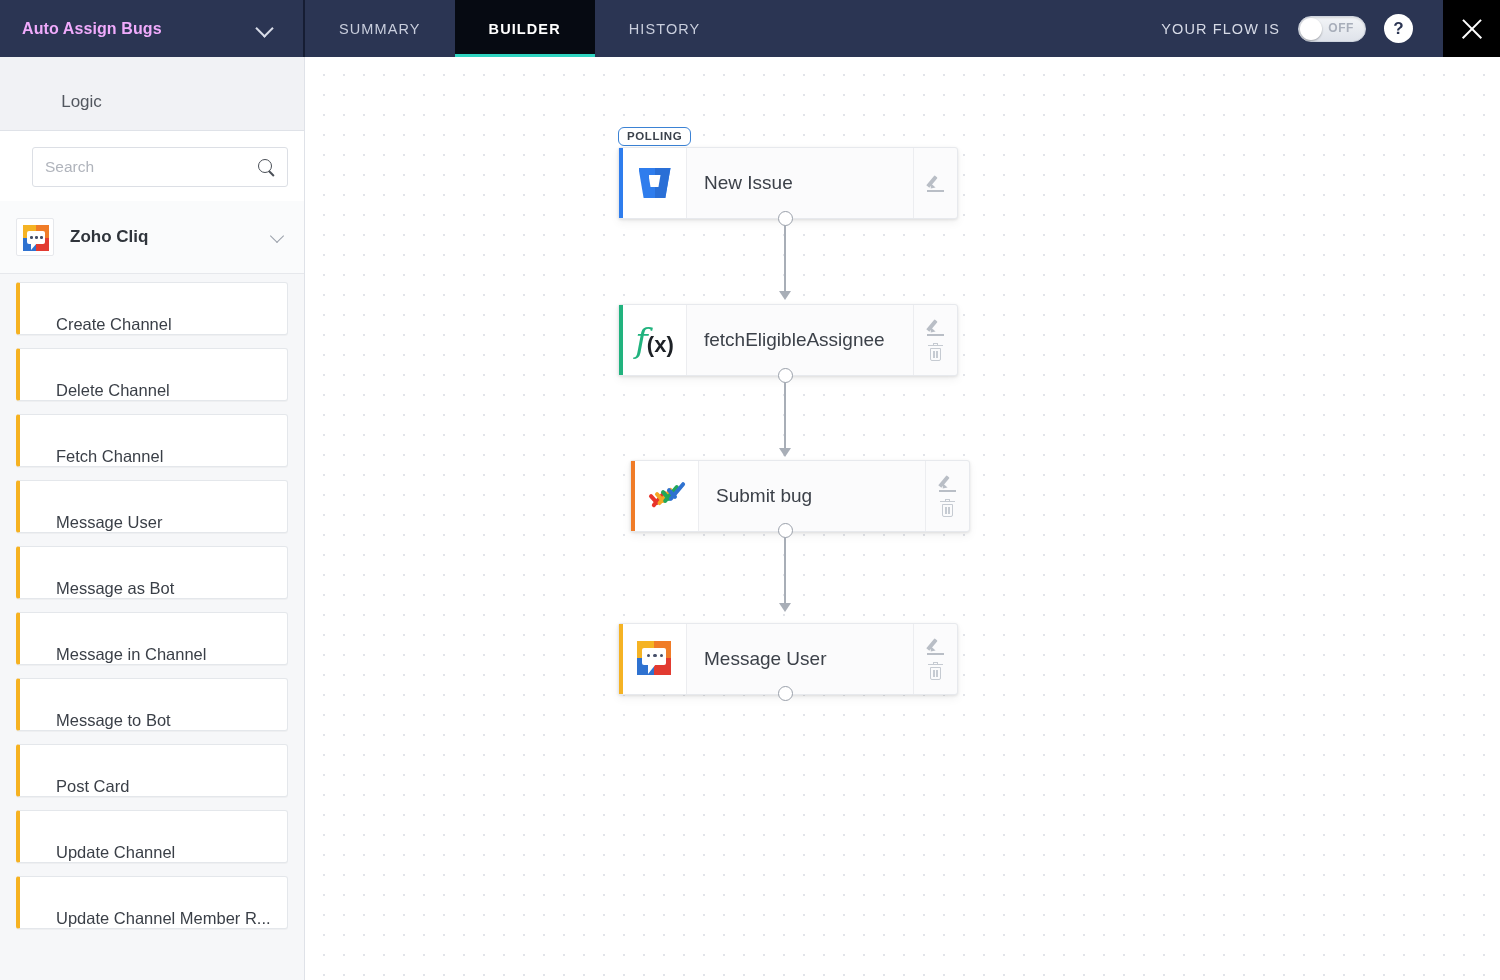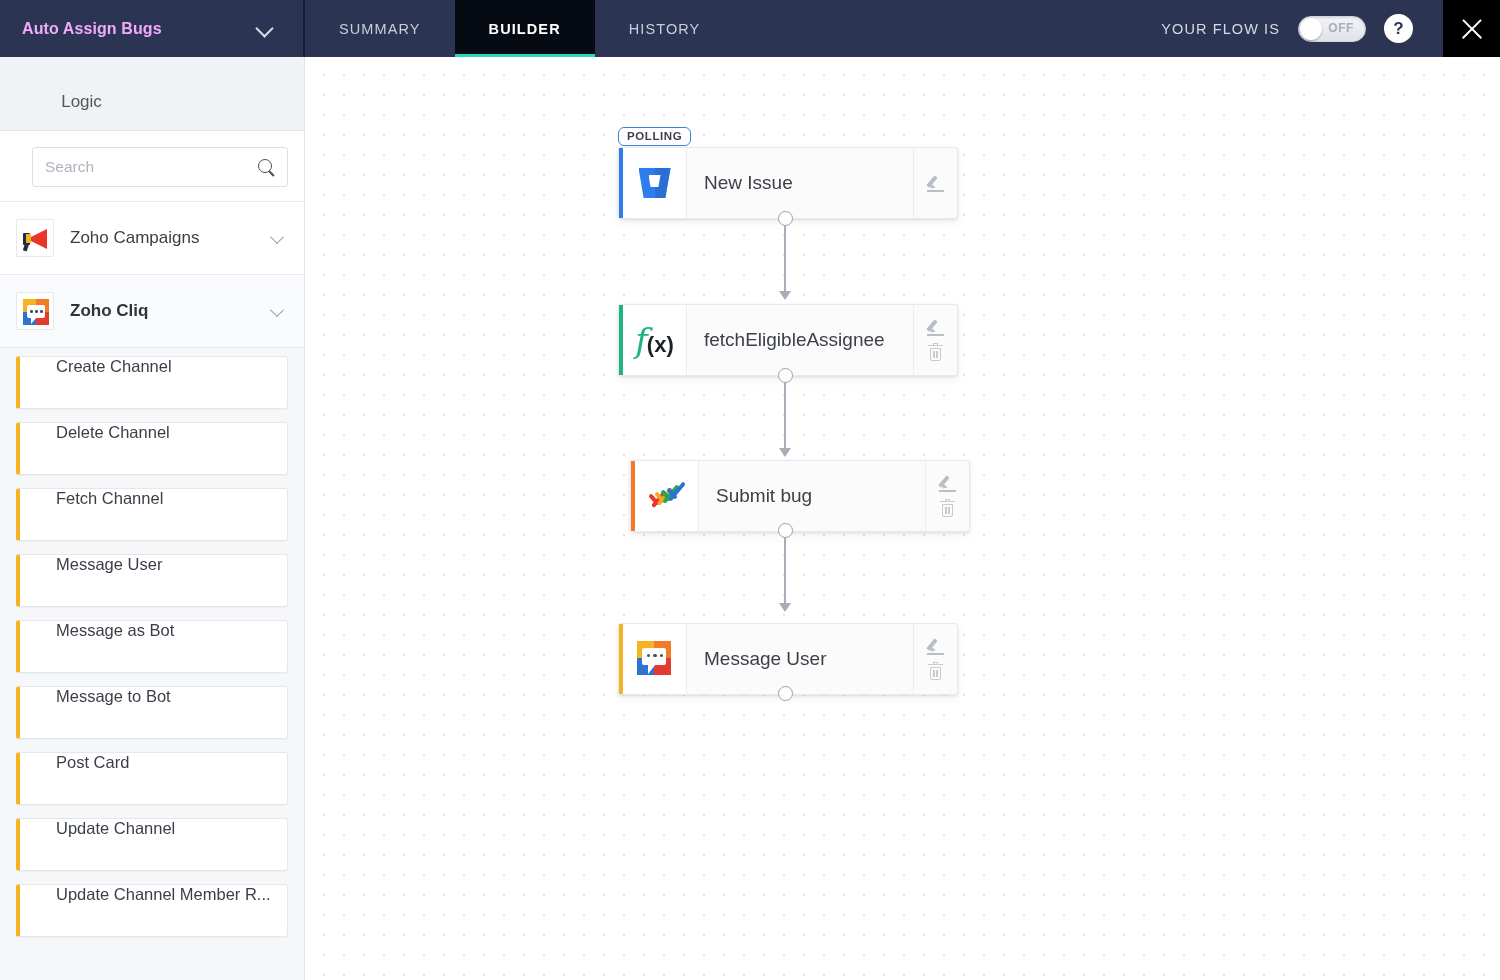--- a/index.html
+++ b/index.html
@@ -284,21 +284,21 @@
     display: block;
   }
 
   .action-list { padding: 8px 16px 20px 16px; background: #f6f7f9; }
   .action-item {
     height: 53px;
     background: #ffffff;
     border: 1px solid #e4e7eb;
     border-left: 4px solid #f6b221;
     border-radius: 3px;
-    display: flex; align-items: flex-start;
+    display: flex; align-items: flex-end;
     padding-left: 14px;
     margin-bottom: 13px;
     cursor: grab;
     box-shadow: 0 1px 1px rgba(0,0,0,.035);
   }
   .grip {
     width: 9px; height: 14px; flex: none;
     display: grid;
     grid-template-columns: repeat(2, 3px);
     grid-template-rows: repeat(4, 3px);
@@ -549,34 +549,20 @@
 
     <div class="search-wrap">
       <div class="search-box">
         <input type="text" value="" placeholder="Search" style="">
         <span class="mag"></span>
       </div>
     </div>
 
     <div class="app-scroll">
 
-      <div class="app-group">
-        <div class="app-head">
-          <div class="app-icon">
-            <div class="ic-megaphone">
-              <span class="horn"></span>
-                <span class="body"></span>
-              <span class="yel"></span>
-                <span class="handle"></span>
-            </div>
-          </div>
-          <span class="app-name">Zoho Campaigns</span>
-          <span class="chev-sm"></span>
-        </div>
-      </div>
 
       <div class="app-group second">
         <div class="app-head active">
           <div class="app-icon">
             <div class="ic-cliq">
               <span class="sq tl"></span>
                 <span class="sq tr"></span>
               <span class="sq bl"></span>
                 <span class="sq br"></span>
               <span class="inner"></span>
@@ -609,20 +595,24 @@
         <div class="action-item">
           <span class="grip"></span>
           <span class="action-label">Message User</span>
         </div>
         <div class="action-item">
           <span class="grip"></span>
           <span class="action-label">Message as Bot</span>
         </div>
         <div class="action-item">
           <span class="grip"></span>
+          <span class="action-label">Message in Channel</span>
+        </div>
+        <div class="action-item">
+          <span class="grip"></span>
           <span class="action-label">Message to Bot</span>
         </div>
         <div class="action-item">
           <span class="grip"></span>
           <span class="action-label">Post Card</span>
         </div>
         <div class="action-item">
           <span class="grip"></span>
           <span class="action-label">Update Channel</span>
         </div>

